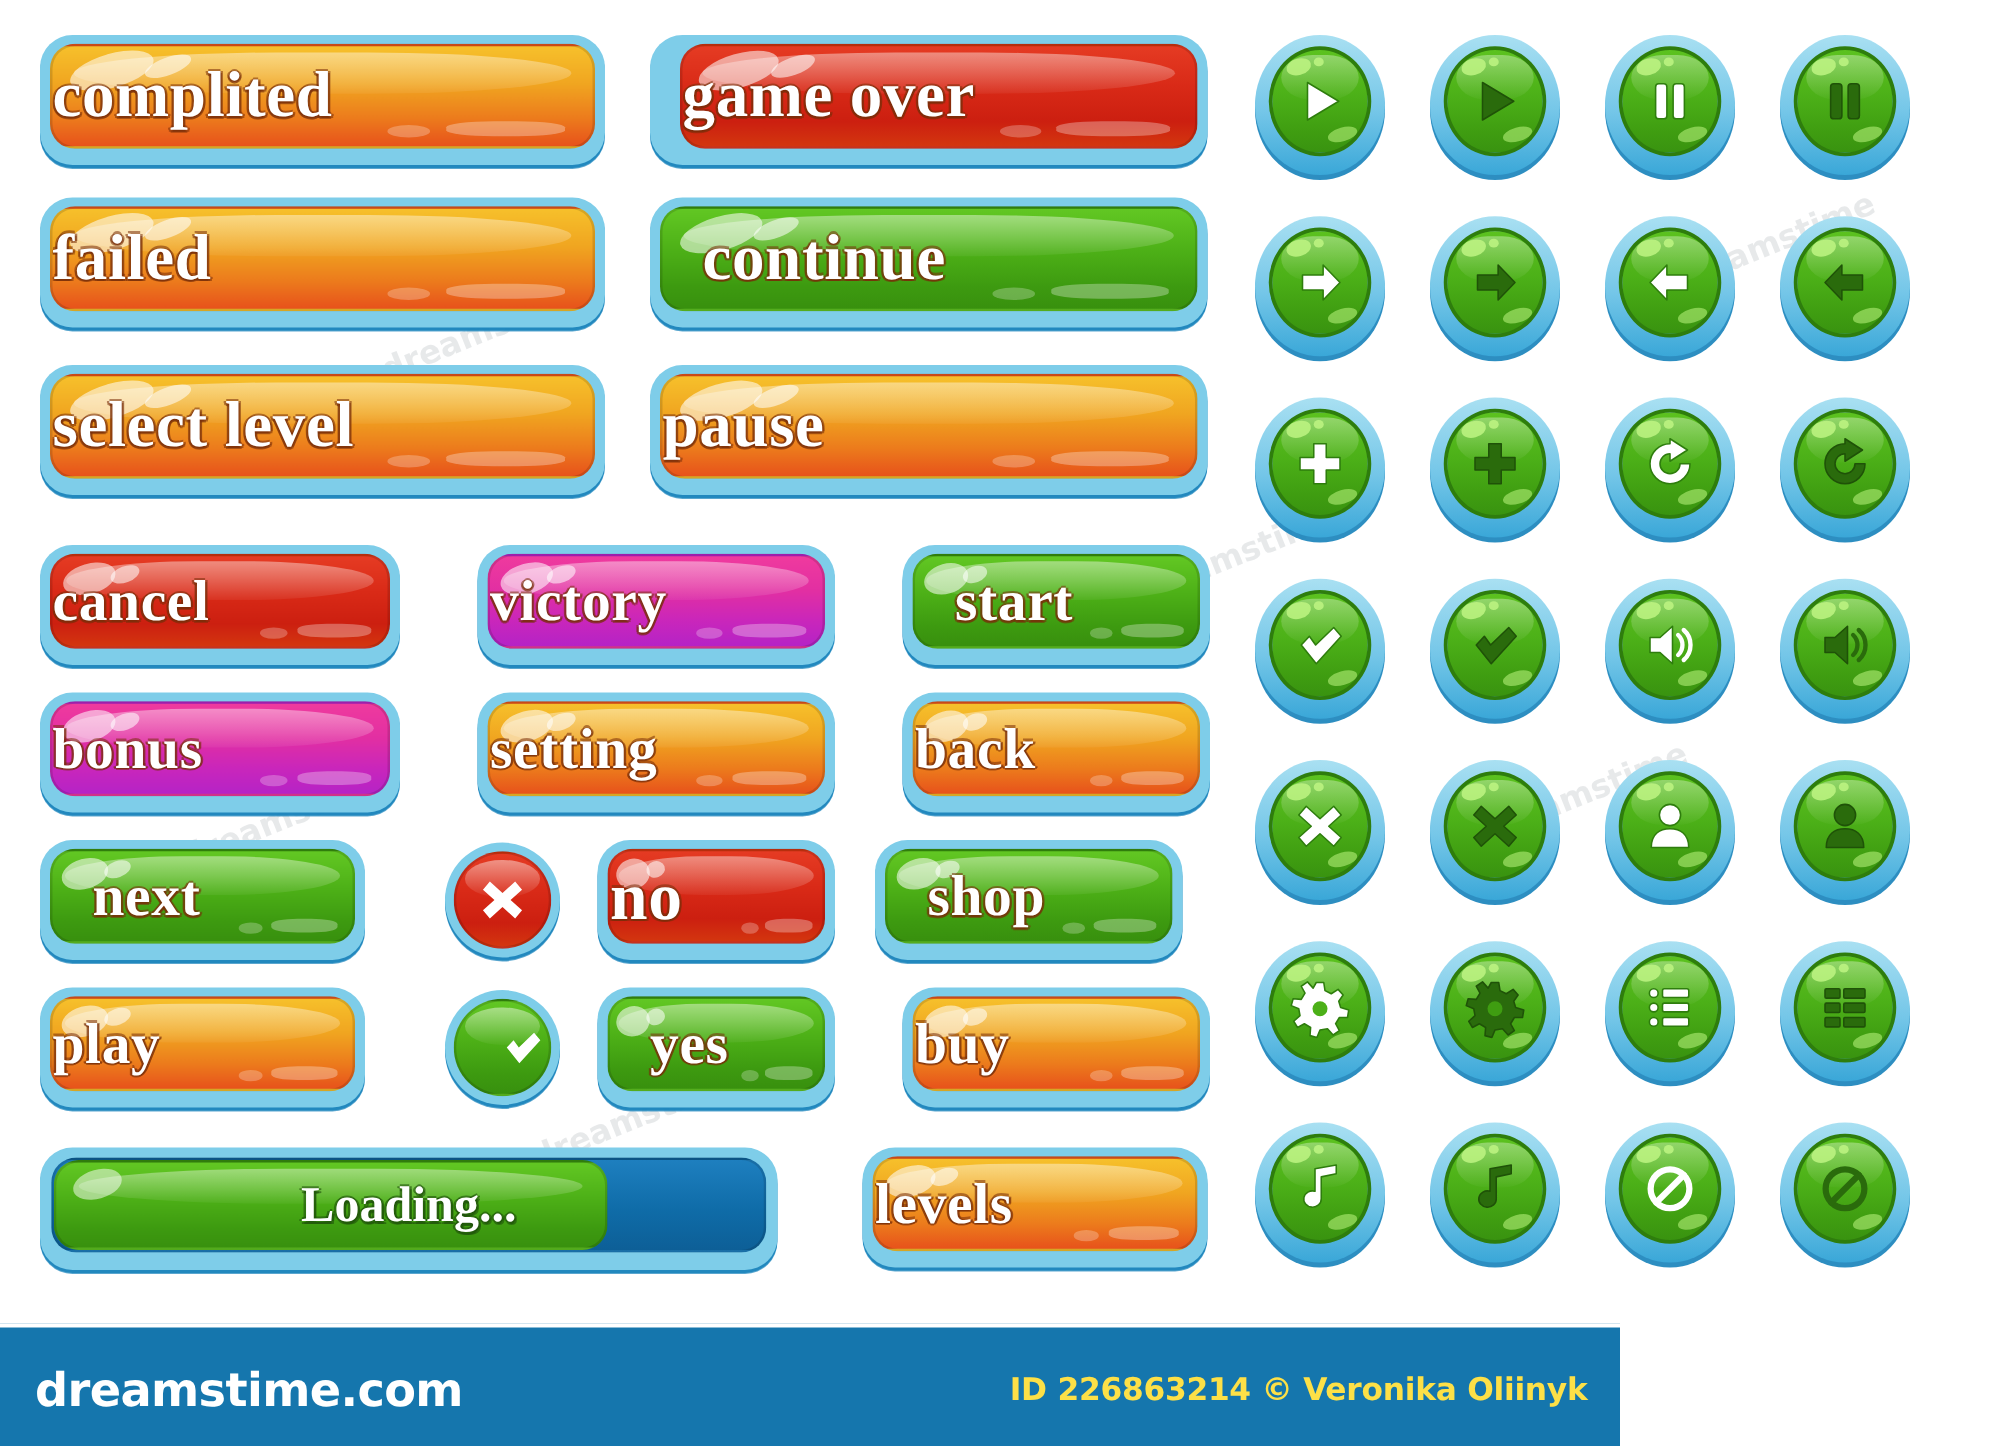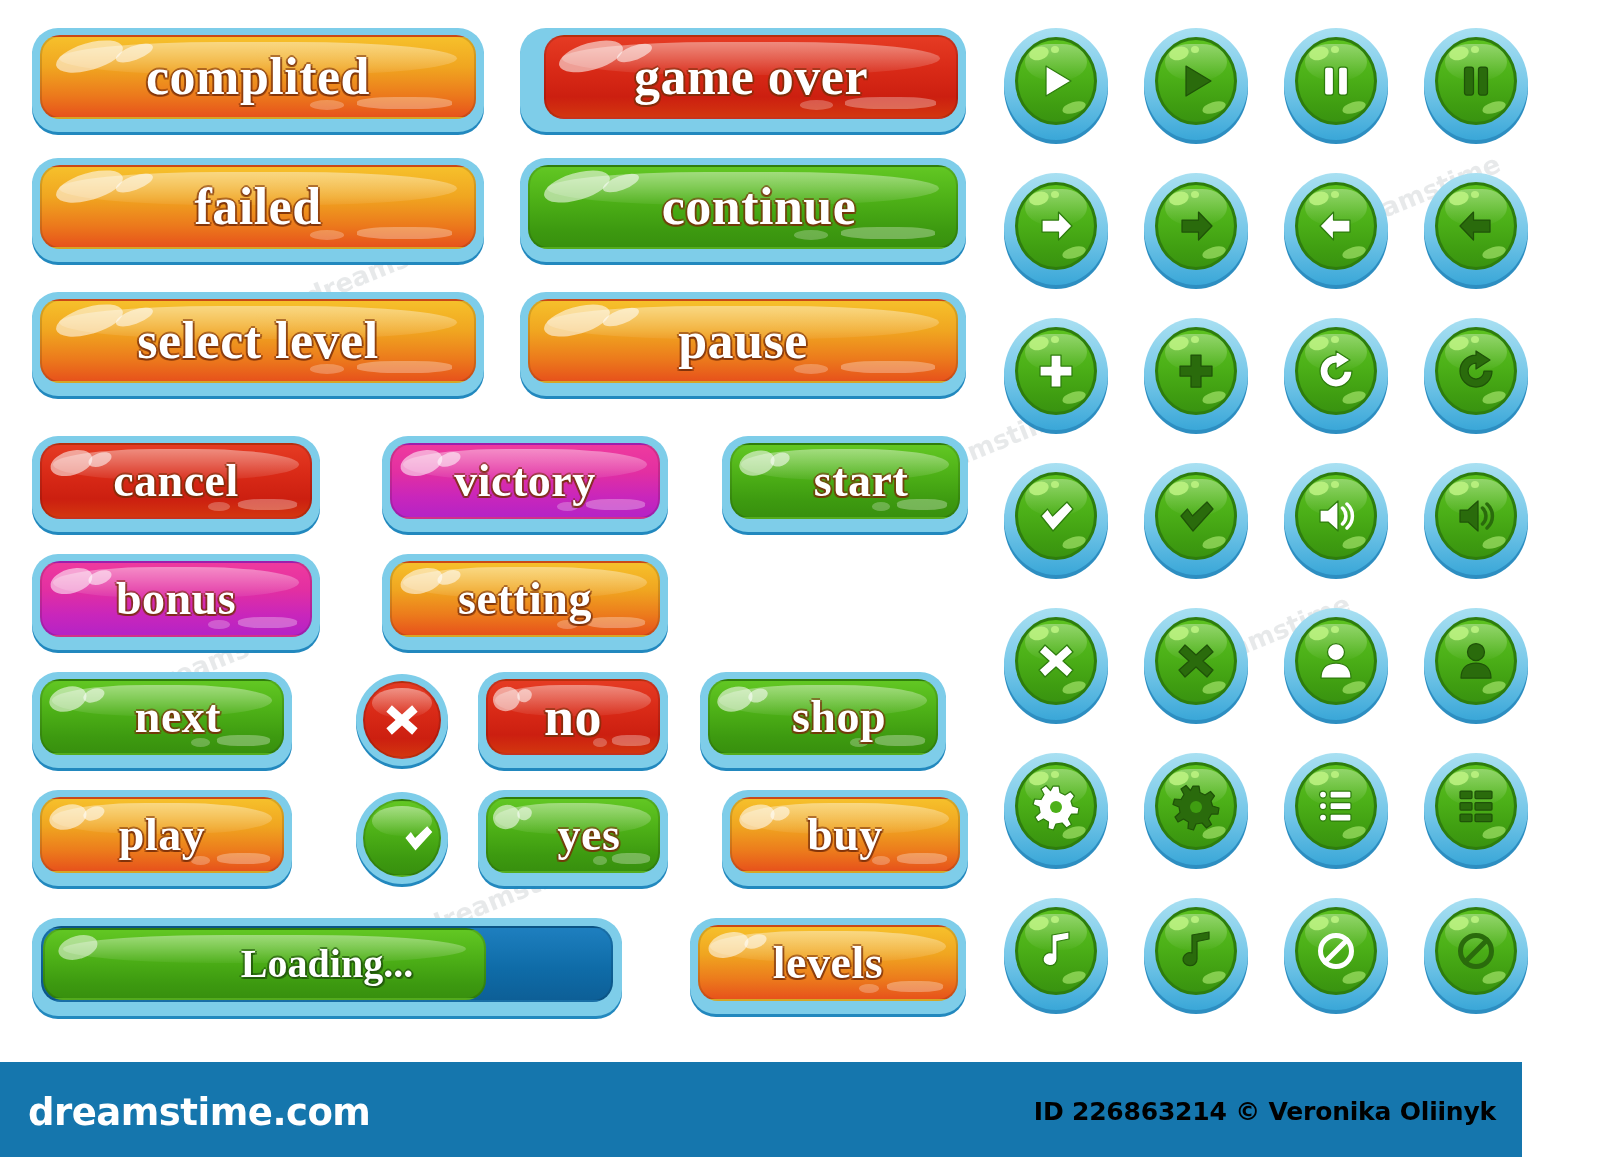--- a/index.html
+++ b/index.html
@@ -23,21 +23,21 @@
   }
   .btn .face {
     position: relative;
     width: 100%;
     height: 100%;
     border-radius: 20px;
     overflow: hidden;
     border: 2px solid rgba(0,0,0,0.13);
     display: flex;
     align-items: center;
-    justify-content: center;
+    justify-content: flex-start;
   }
   .btn .lbl {
     position: relative;
     z-index: 6;
     color: #ffffff;
     font-weight: bold;
     letter-spacing: 0.5px;
     white-space: nowrap;
     line-height: 1;
     text-shadow:
@@ -195,32 +195,32 @@
   .circbtn .gl3 {
     position: absolute; right: 10%; bottom: 11%; width: 32%; height: 13%;
     border-radius: 50%; background: rgba(190,245,130,.55);
     transform: rotate(-16deg); z-index: 4; pointer-events: none;
   }
   .circbtn svg { position: relative; z-index: 7; }
 
   
   #footer {
     position: absolute;
-    left: 0; bottom: 0; width: 1522px; height: 98px;
+    left: 0; bottom: 0; width: 1296px; height: 98px;
     background: #1576ad;
   }
   #footer .dslogo {
     position: absolute; left: 28px; top: 32px;
     color: #ffffff; font-size: 37px; font-weight: bold;
     font-family: "DejaVu Sans", sans-serif;
     letter-spacing: -0.5px;
   }
   #footer .dsid {
     position: absolute; right: 26px; top: 38px;
-    color: #000000; font-size: 25px; font-weight: bold;
+    color: #fde047; font-size: 25px; font-weight: bold;
     font-family: "DejaVu Sans", sans-serif;
     letter-spacing: -0.2px;
   }
   #footer .sep {
     position: absolute; left: 0; top: 0; width: 1600px; height: 3px;
     background: #ffffff;
   }
   .wm-text {
     position: absolute; pointer-events: none;
     color: #6f7b82; opacity: .16;
@@ -353,20 +353,28 @@
       </div>
     </div>
     <div class="btn" style="left: 722px; top: 436px; width: 246px; height: 96px;">
       <div class="face c-green">
         <span class="dot d1"></span>
         <span class="dot d2"></span>
         <span class="dot d3"></span>
         <span class="lbl" style="font-size: 46px;">start</span>
       </div>
     </div>
+    <div class="btn" style="left: 722px; top: 554px; width: 246px; height: 96px;">
+      <div class="face c-orange">
+        <span class="dot d1"></span>
+        <span class="dot d2"></span>
+        <span class="dot d3"></span>
+        <span class="lbl" style="font-size: 46px;">back</span>
+      </div>
+    </div>
     <div class="btn" style="left: 700px; top: 672px; width: 246px; height: 96px;">
       <div class="face c-green">
         <span class="dot d1"></span>
         <span class="dot d2"></span>
         <span class="dot d3"></span>
         <span class="lbl" style="font-size: 46px;">shop</span>
       </div>
     </div>
     <div class="btn" style="left: 722px; top: 790px; width: 246px; height: 96px;">
       <div class="face c-orange">

